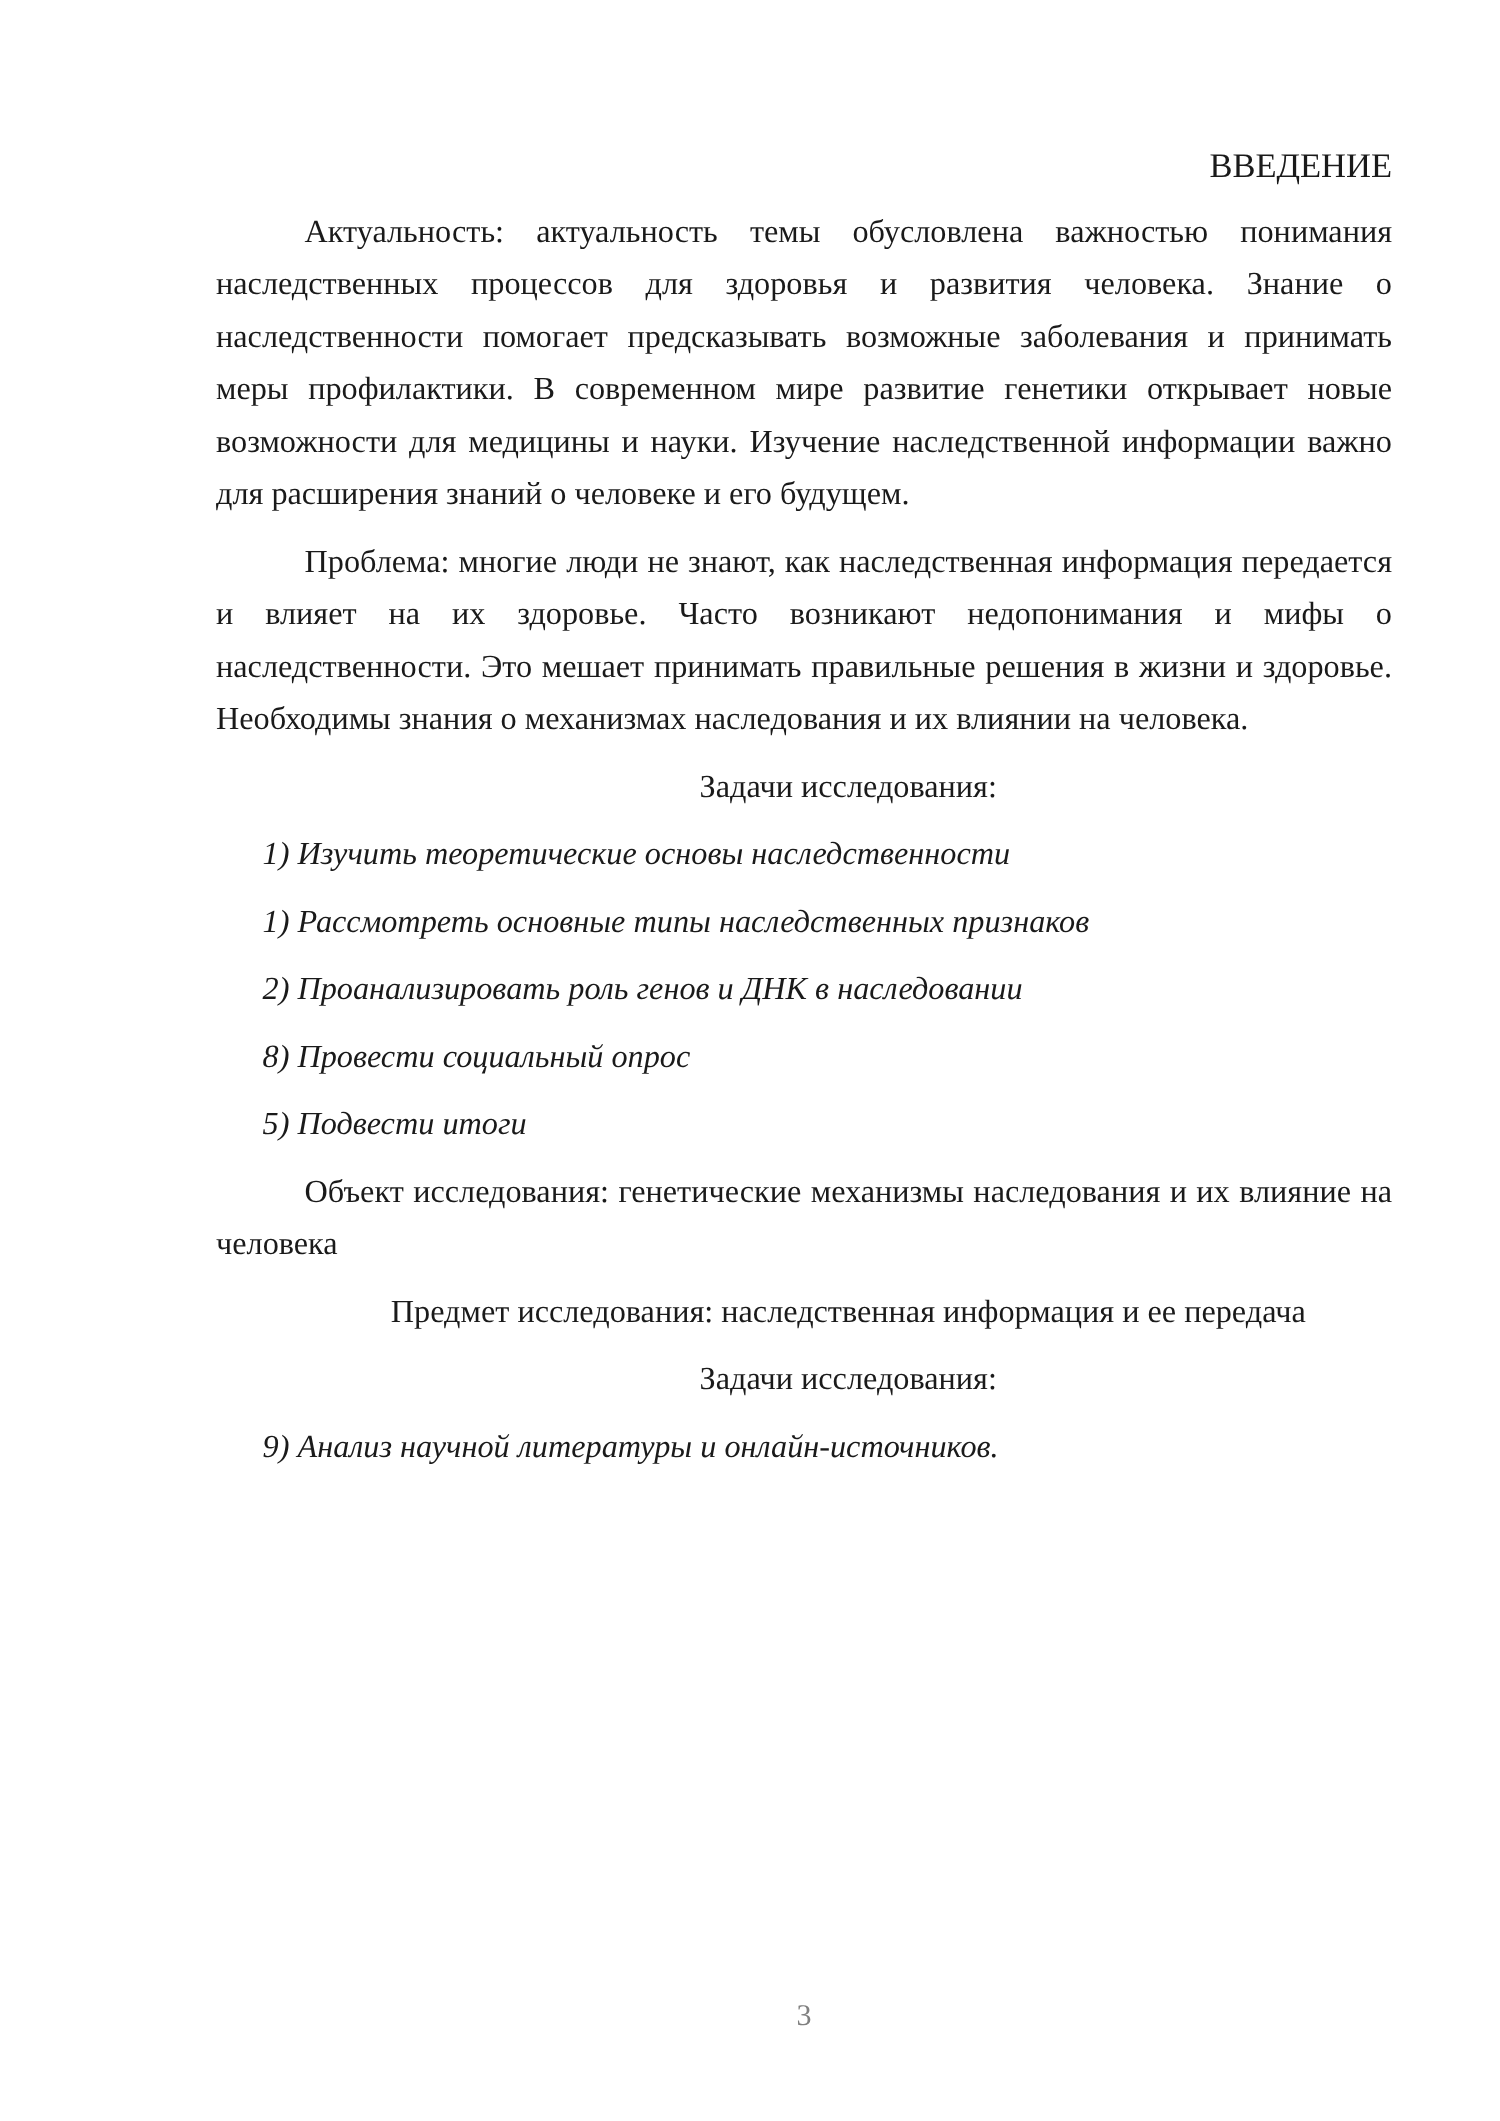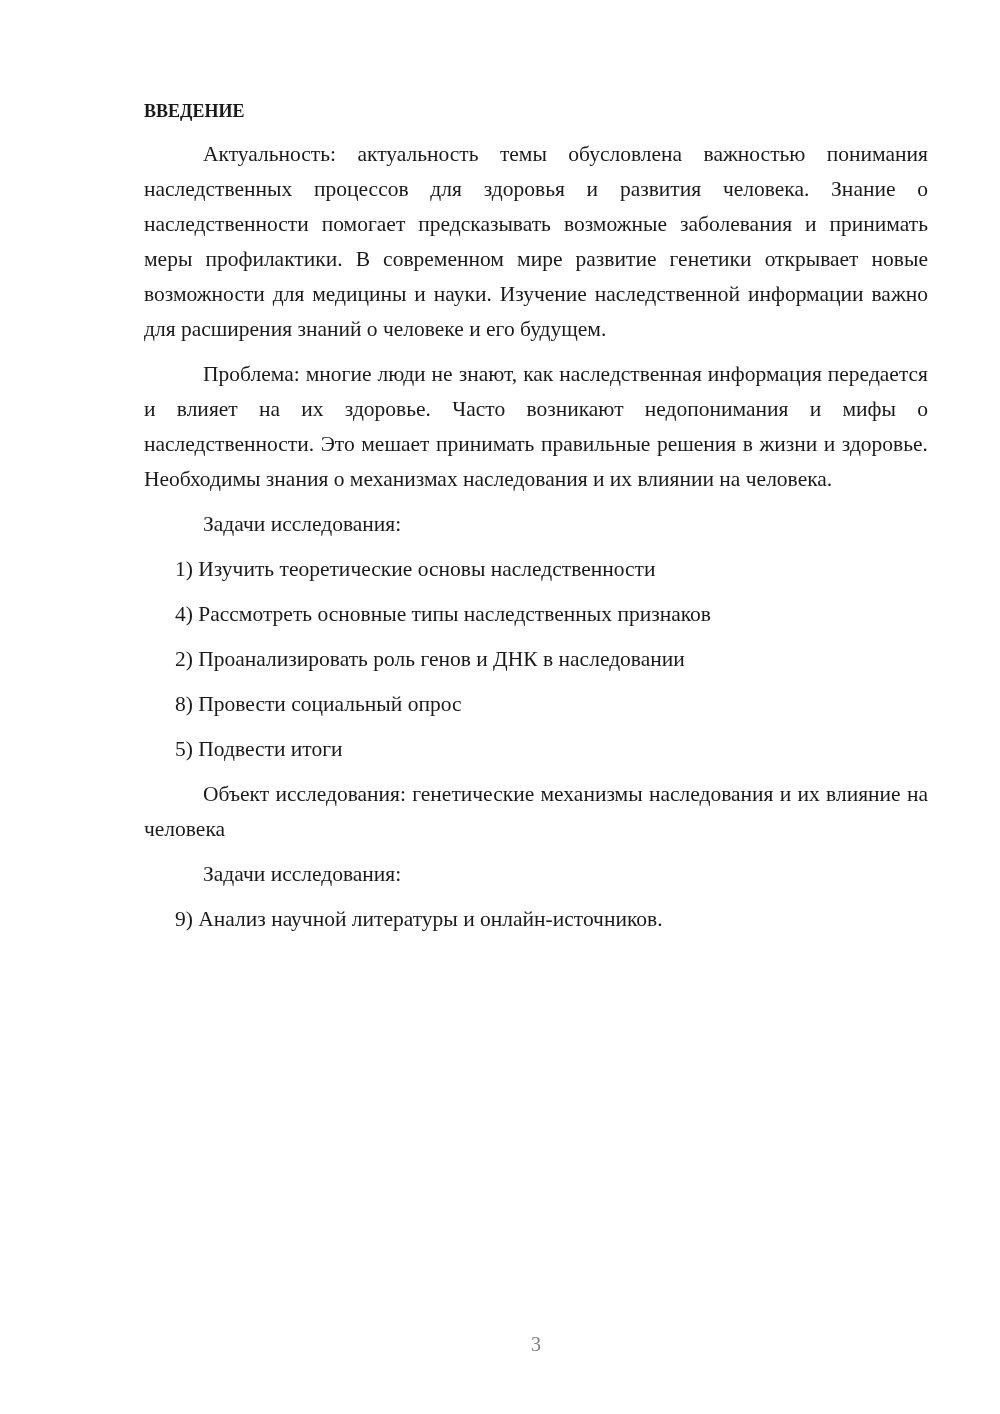--- a/index.html
+++ b/index.html
@@ -17,39 +17,40 @@
     }
     .page {
       position: absolute;
       left: 144px;
       top: 96px;
       width: 784px;
       font-size: 21.5px;
       line-height: 35px;
     }
     .heading {
-      text-align: left;
-      font-weight: bold;
-      font-size: 18px;
+      text-align: right;
+      font-weight: normal;
+      font-size: 23px;
       margin: 0 0 11px 0;
       line-height: 30px;
       padding-left: 0;
     }
     .para {
       text-align: justify;
       text-indent: 59px;
       margin: 0 0 10px 0;
     }
     .para.single {
-      text-align: left;
+      text-align: center;
     }
     .list-item {
       margin: 0 0 10px 0;
       padding-left: 31px;
       text-align: left;
+      font-style: italic;
     }
     .page-number {
       position: absolute;
       left: 0;
       width: 1072px;
       top: 1333px;
       text-align: center;
       font-size: 20px;
       color: #808080;
       font-family: "Liberation Serif", "DejaVu Serif", serif;
@@ -63,28 +64,29 @@
 
   <p class="para">Актуальность: актуальность темы обусловлена важностью понимания наследственных процессов для здоровья и развития человека. Знание о наследственности помогает предсказывать возможные заболевания и принимать меры профилактики. В современном мире развитие генетики открывает новые возможности для медицины и науки. Изучение наследственной информации важно для расширения знаний о человеке и его будущем.</p>
 
   <p class="para">Проблема: многие люди не знают, как наследственная информация передается и влияет на их здоровье. Часто возникают недопонимания и мифы о наследственности. Это мешает принимать правильные решения в жизни и здоровье. Необходимы знания о механизмах наследования и их влиянии на человека.</p>
 
 
   <p class="para single">Задачи исследования:</p>
 
   <div>
     <div class="list-item">1) Изучить теоретические основы наследственности</div>
-    <div class="list-item">4) Рассмотреть основные типы наследственных признаков</div>
+    <div class="list-item">1) Рассмотреть основные типы наследственных признаков</div>
     <div class="list-item">2) Проанализировать роль генов и ДНК в наследовании</div>
     <div class="list-item">8) Провести социальный опрос</div>
     <div class="list-item">5) Подвести итоги</div>
   </div>
 
   <p class="para">Объект исследования: генетические механизмы наследования и их влияние на человека</p>
 
+  <p class="para single">Предмет исследования: наследственная информация и ее передача</p>
 
 
   <p class="para single">Задачи исследования:</p>
 
   <div>
     <div class="list-item">9) Анализ научной литературы и онлайн-источников.</div>
   </div>
 </div>
 
 <div class="page-number">3</div>

